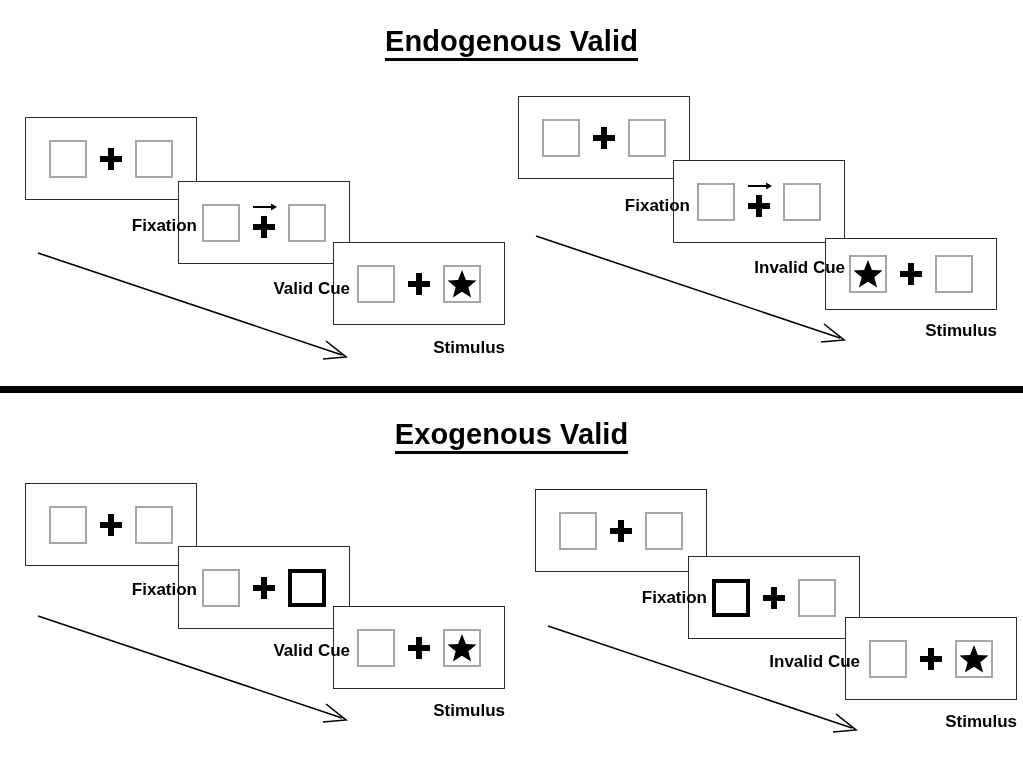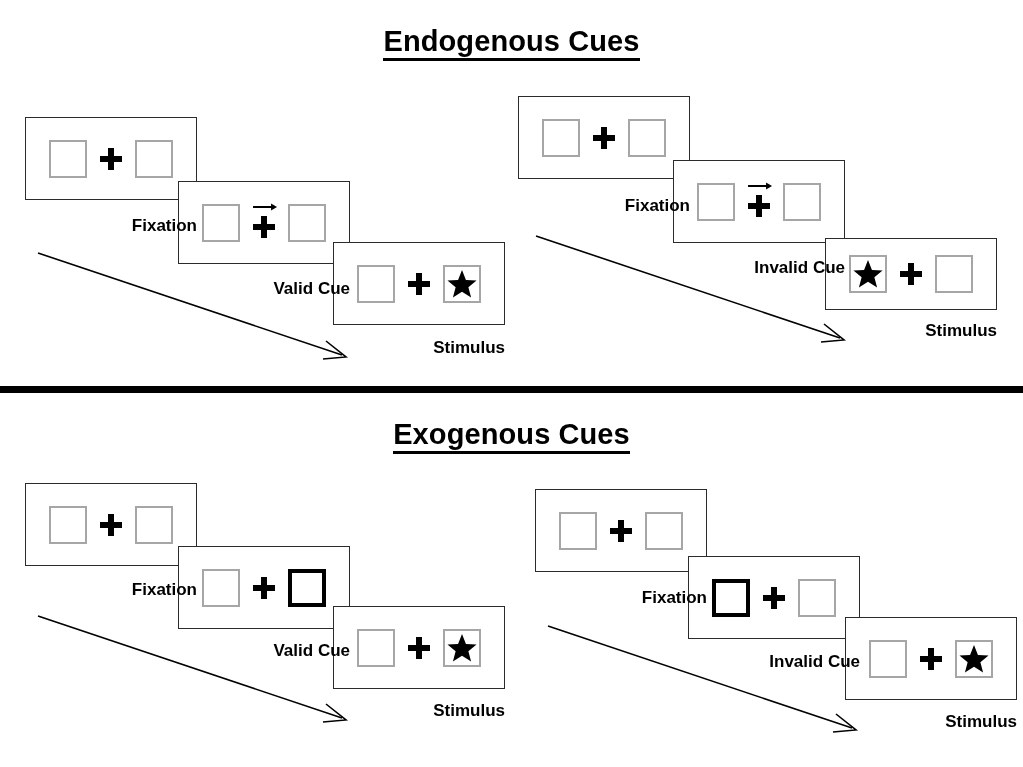--- a/index.html
+++ b/index.html
@@ -109,21 +109,21 @@
 
   .timeline-arrow {
     position: absolute;
     z-index: 1;
   }
 </style>
 </head>
 <body>
 
 <div class="section-title" style="top:25px;">
-  <span>Endogenous Cues</span>
+  <span>Endogenous Valid</span>
 </div>
 
 <svg class="timeline-arrow" style="left:30px; top:245px;" width="330" height="125" viewBox="0 0 330 125">
   <line x1="8" y1="8" x2="312" y2="110" stroke="#000" stroke-width="1.6"></line>
   <path d="M 296 96 L 316 112 L 293 114" fill="none" stroke="#000" stroke-width="1.6"></path>
 </svg>
 
 <svg class="timeline-arrow" style="left:528px; top:228px;" width="330" height="125" viewBox="0 0 330 125">
   <line x1="8" y1="8" x2="312" y2="110" stroke="#000" stroke-width="1.6"></line>
   <path d="M 296 96 L 316 112 L 293 114" fill="none" stroke="#000" stroke-width="1.6"></path>
@@ -219,21 +219,21 @@
       </svg>
     </div>
     <div class="box"></div>
   </div>
 </div>
 <div class="panel-label" style="left:825px; top:321px; width:172px;">Stimulus</div>
 
 <div class="divider" style="top:386px;"></div>
 
 <div class="section-title" style="top:418px;">
-  <span>Exogenous Cues</span>
+  <span>Exogenous Valid</span>
 </div>
 
 <svg class="timeline-arrow" style="left:30px; top:608px;" width="330" height="125" viewBox="0 0 330 125">
   <line x1="8" y1="8" x2="312" y2="110" stroke="#000" stroke-width="1.6"></line>
   <path d="M 296 96 L 316 112 L 293 114" fill="none" stroke="#000" stroke-width="1.6"></path>
 </svg>
 
 <svg class="timeline-arrow" style="left:540px; top:618px;" width="330" height="125" viewBox="0 0 330 125">
   <line x1="8" y1="8" x2="312" y2="110" stroke="#000" stroke-width="1.6"></line>
   <path d="M 296 96 L 316 112 L 293 114" fill="none" stroke="#000" stroke-width="1.6"></path>

